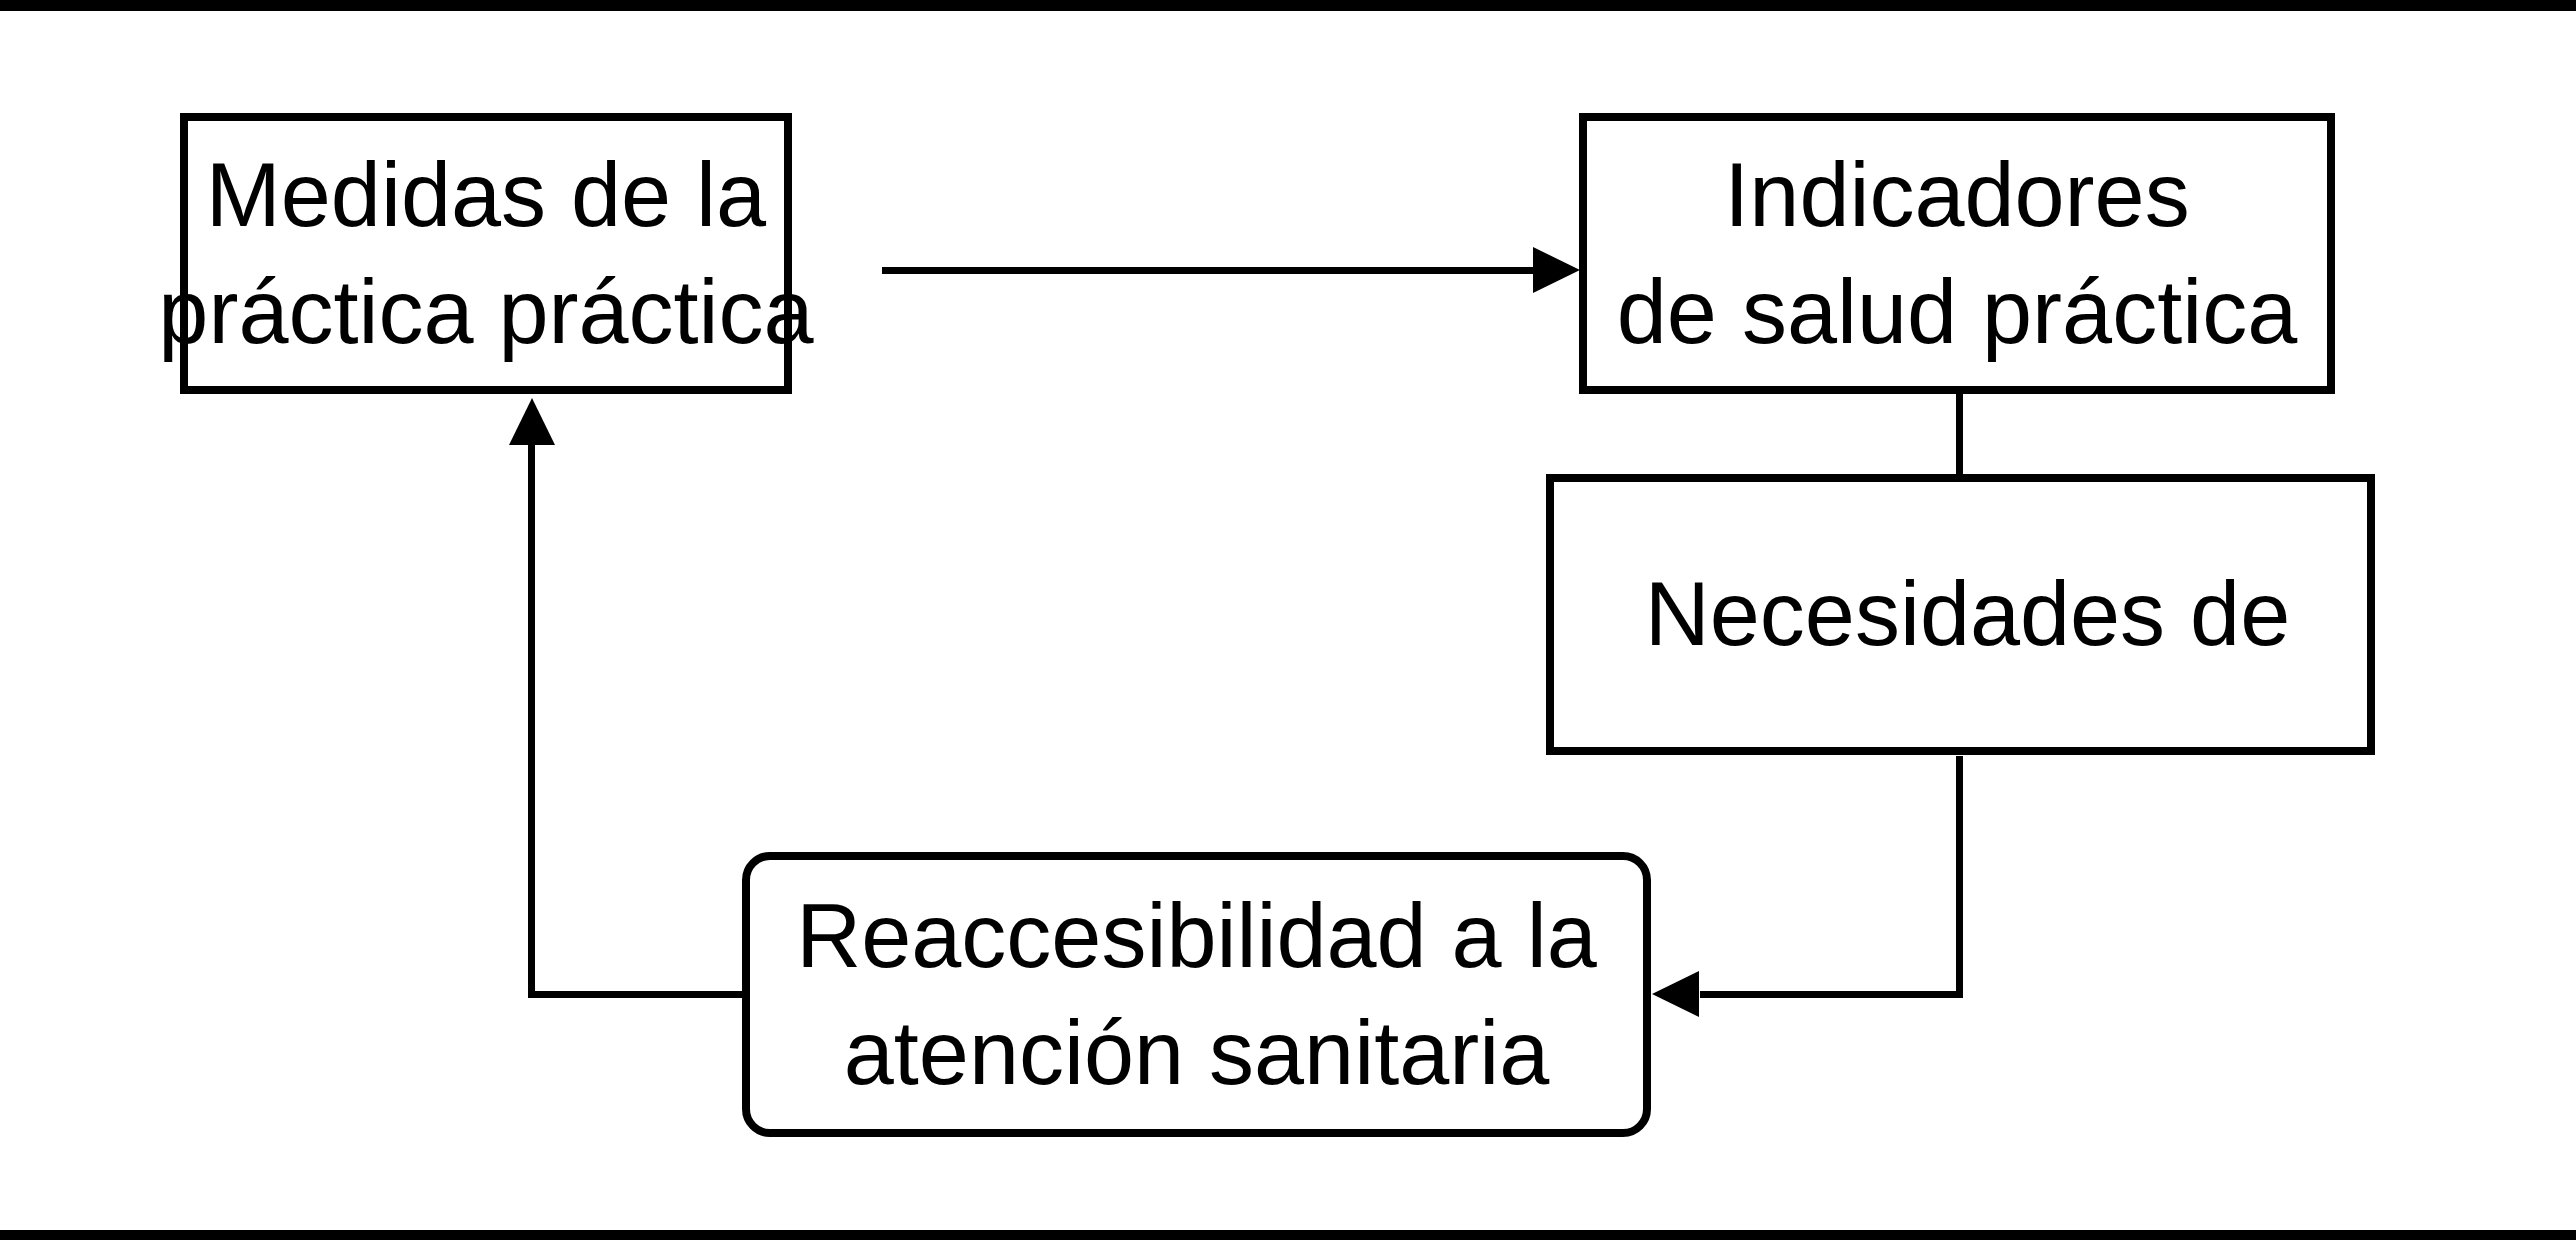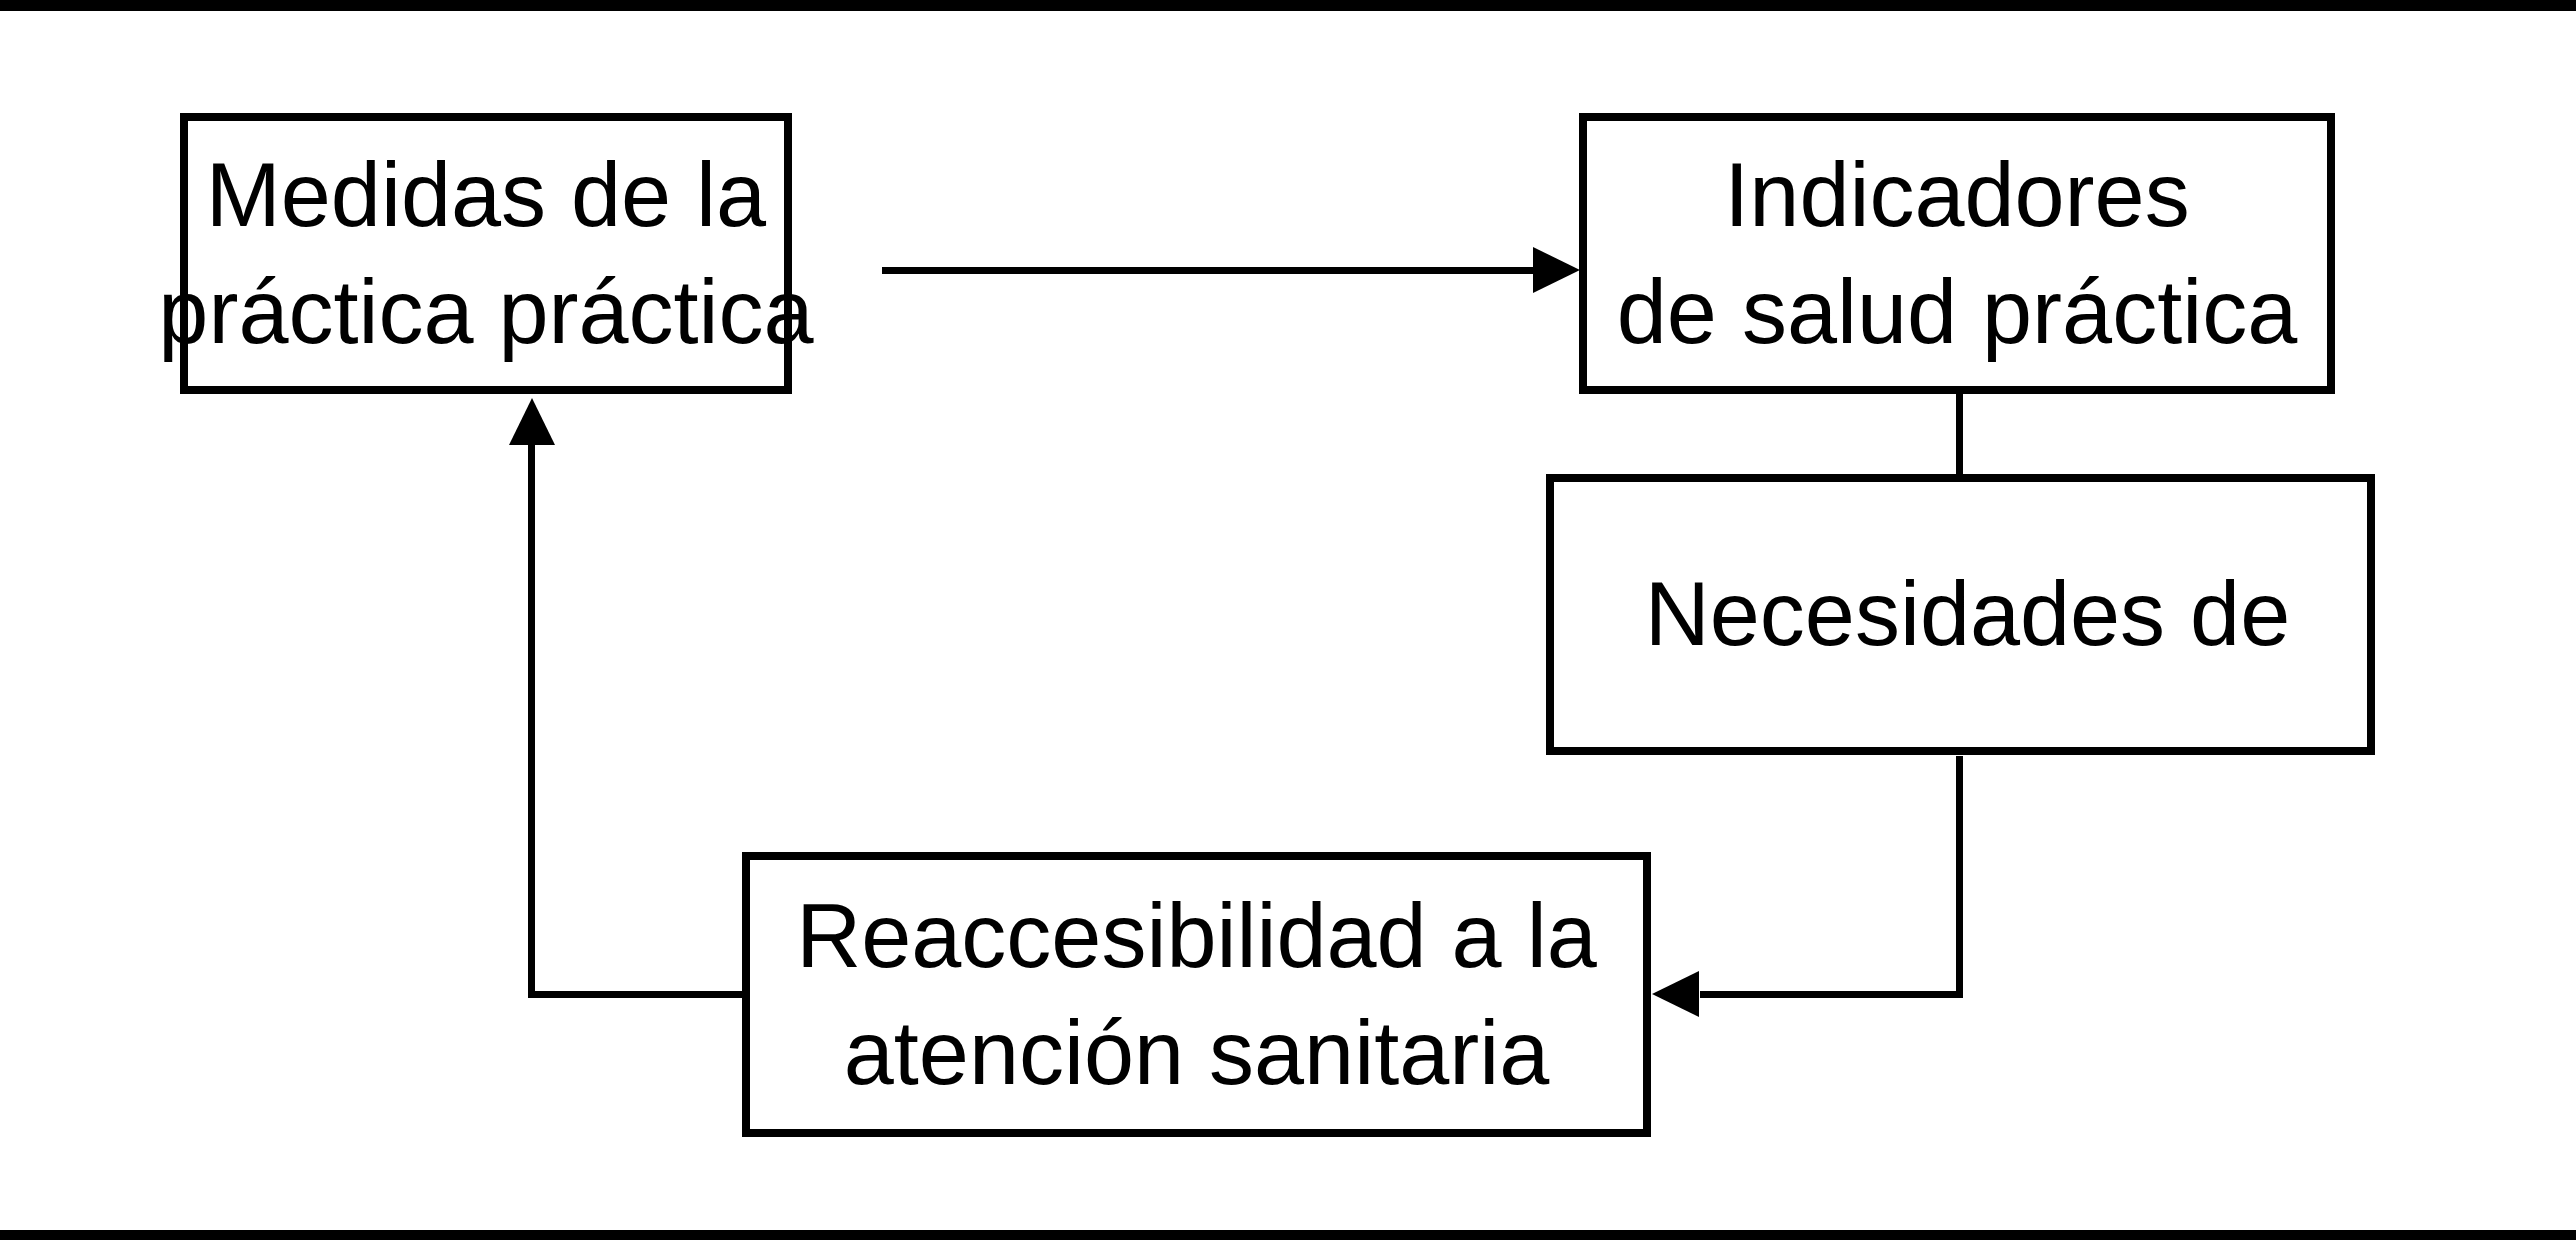--- a/index.html
+++ b/index.html
@@ -36,21 +36,21 @@
     align-items: center;
     justify-content: center;
     text-align: center;
     font-size: 90px;
     line-height: 117px;
     white-space: nowrap;
   }
   .node-medidas        { left: 180px;  top: 113px;  width: 612px;  height: 281px; }
   .node-indicadores    { left: 1579px; top: 113px;  width: 756px;  height: 281px; }
   .node-necesidades    { left: 1546px; top: 474px;  width: 829px; height: 281px; padding-left: 14px; }
-  .node-reaccesibilidad{ left: 742px;  top: 852px; width: 909px; height: 285px; }
+  .node-reaccesibilidad{ left: 742px;  top: 852px; width: 909px; height: 285px; border-radius: 28px; }
 
   .hline, .vline {
     position: absolute;
     background: #000000;
   }
   .tri {
     position: absolute;
     width: 0;
     height: 0;
   }

